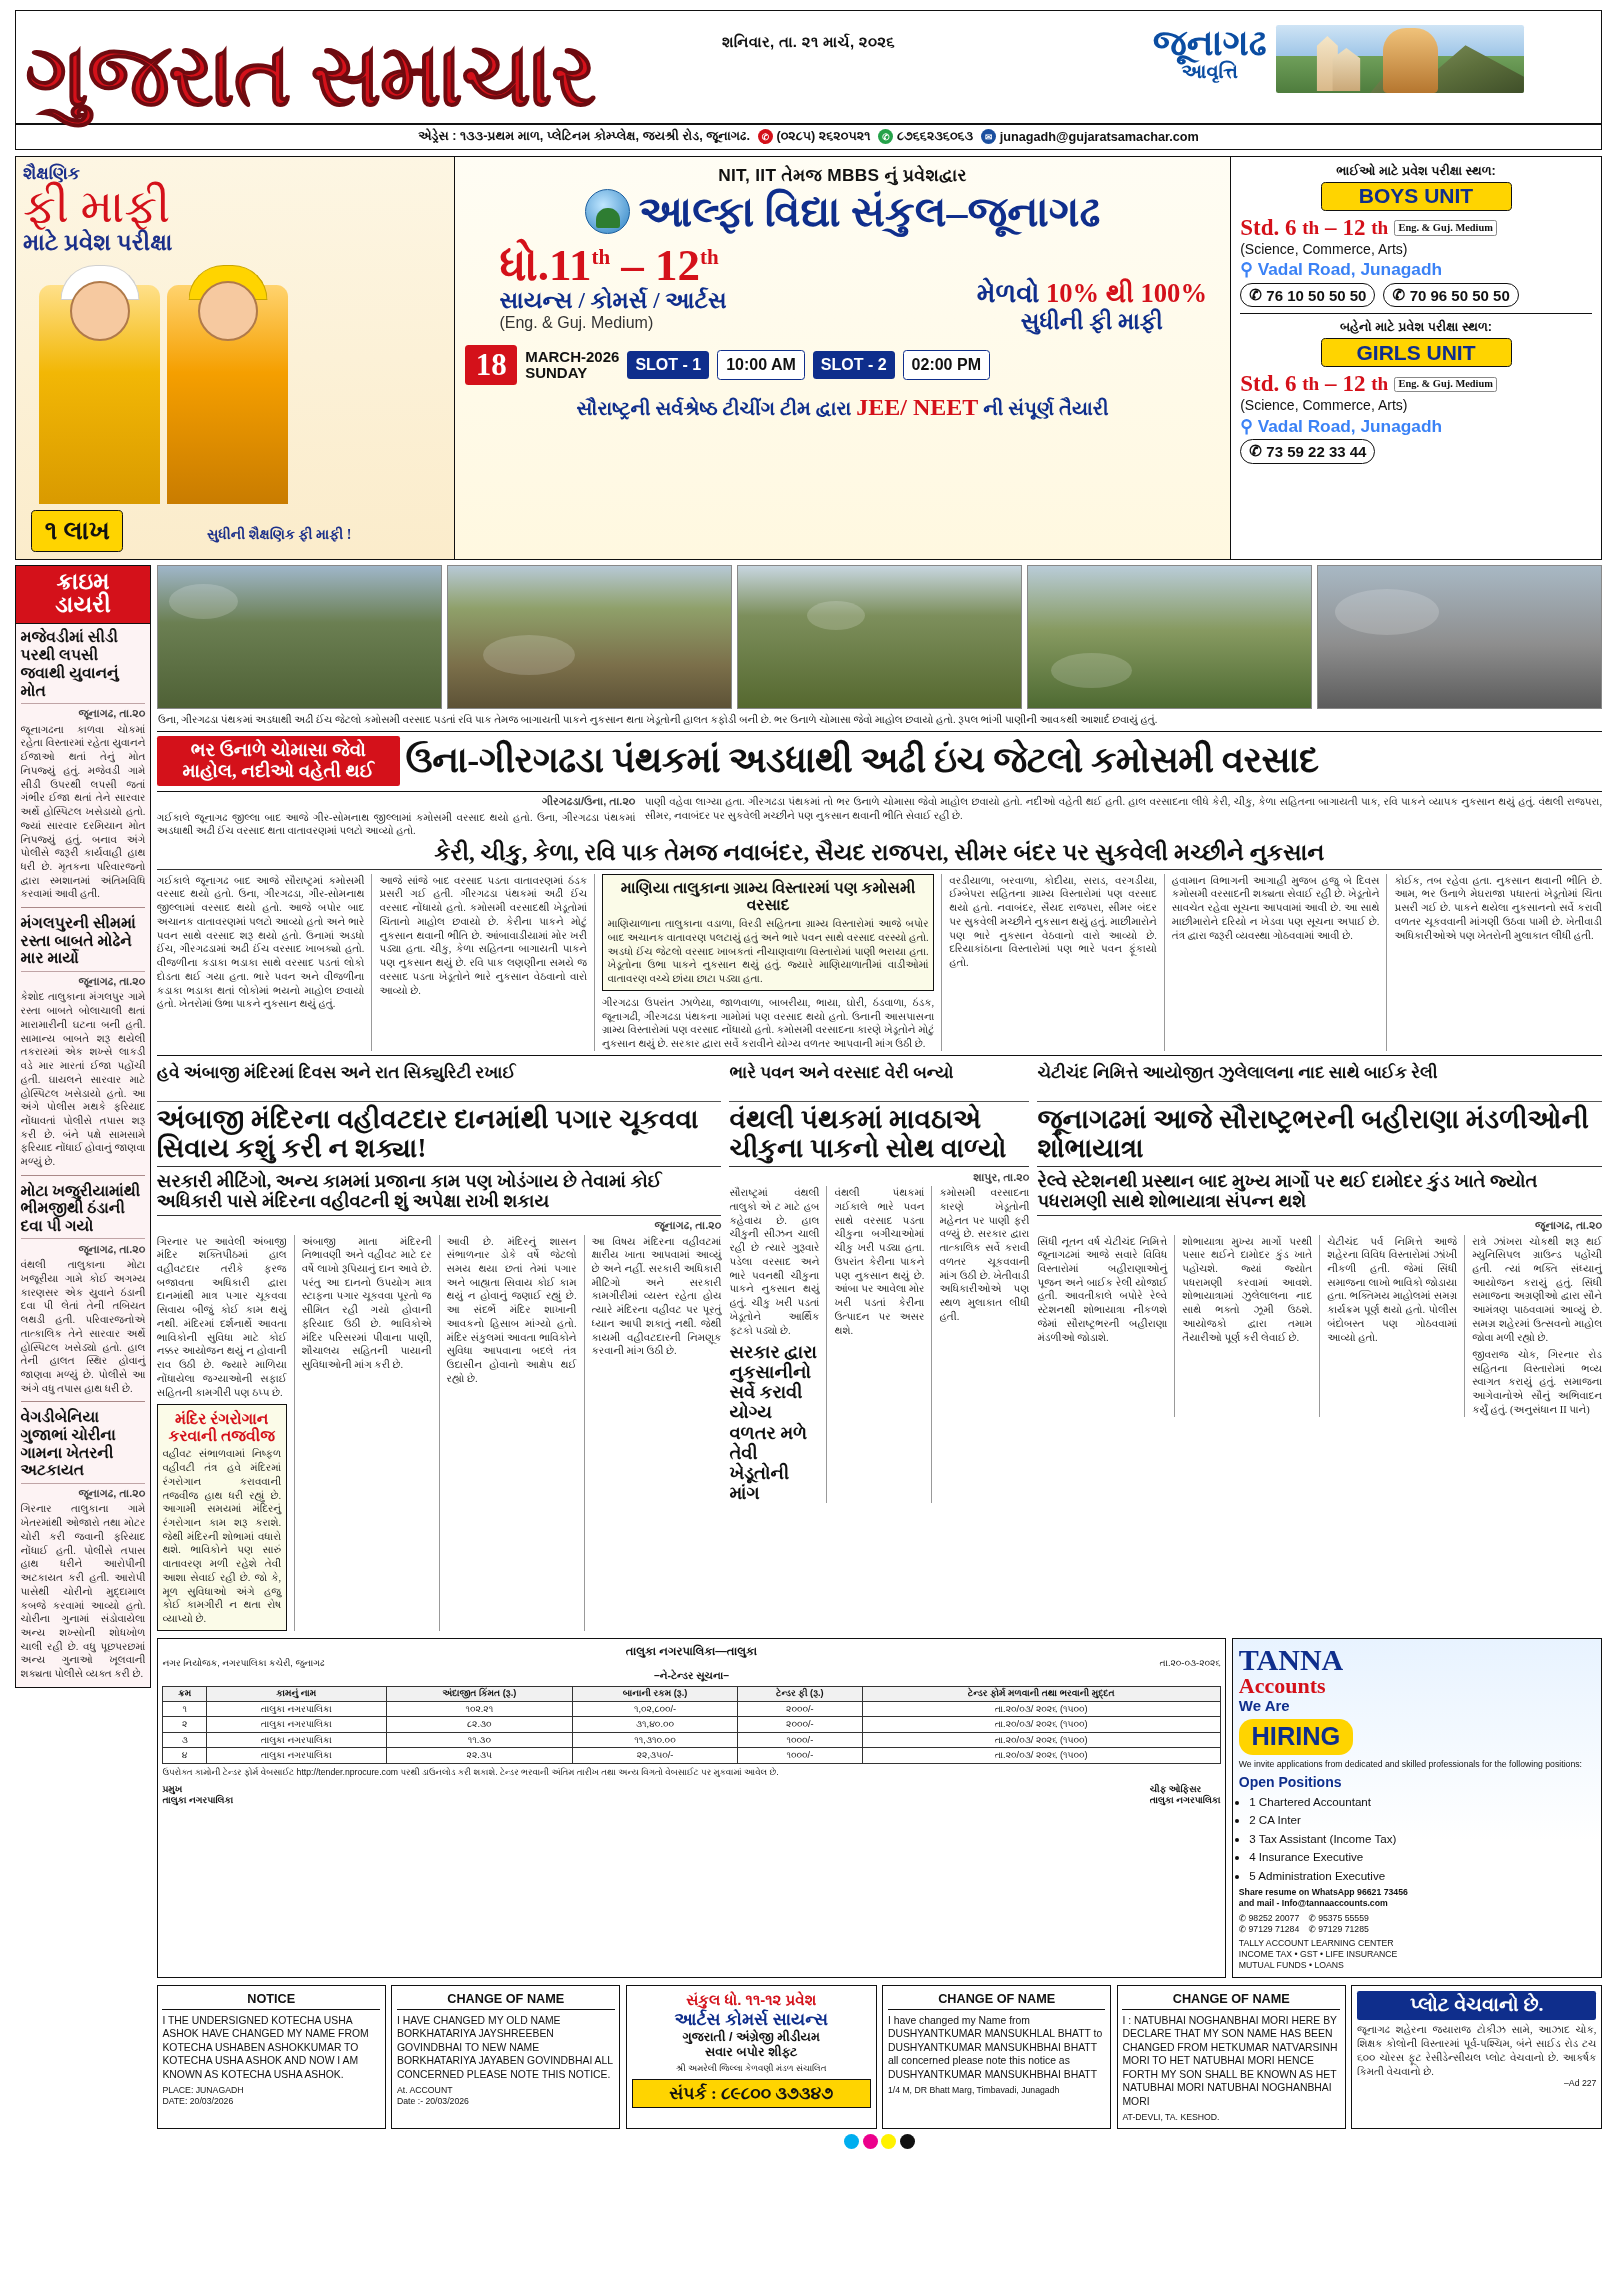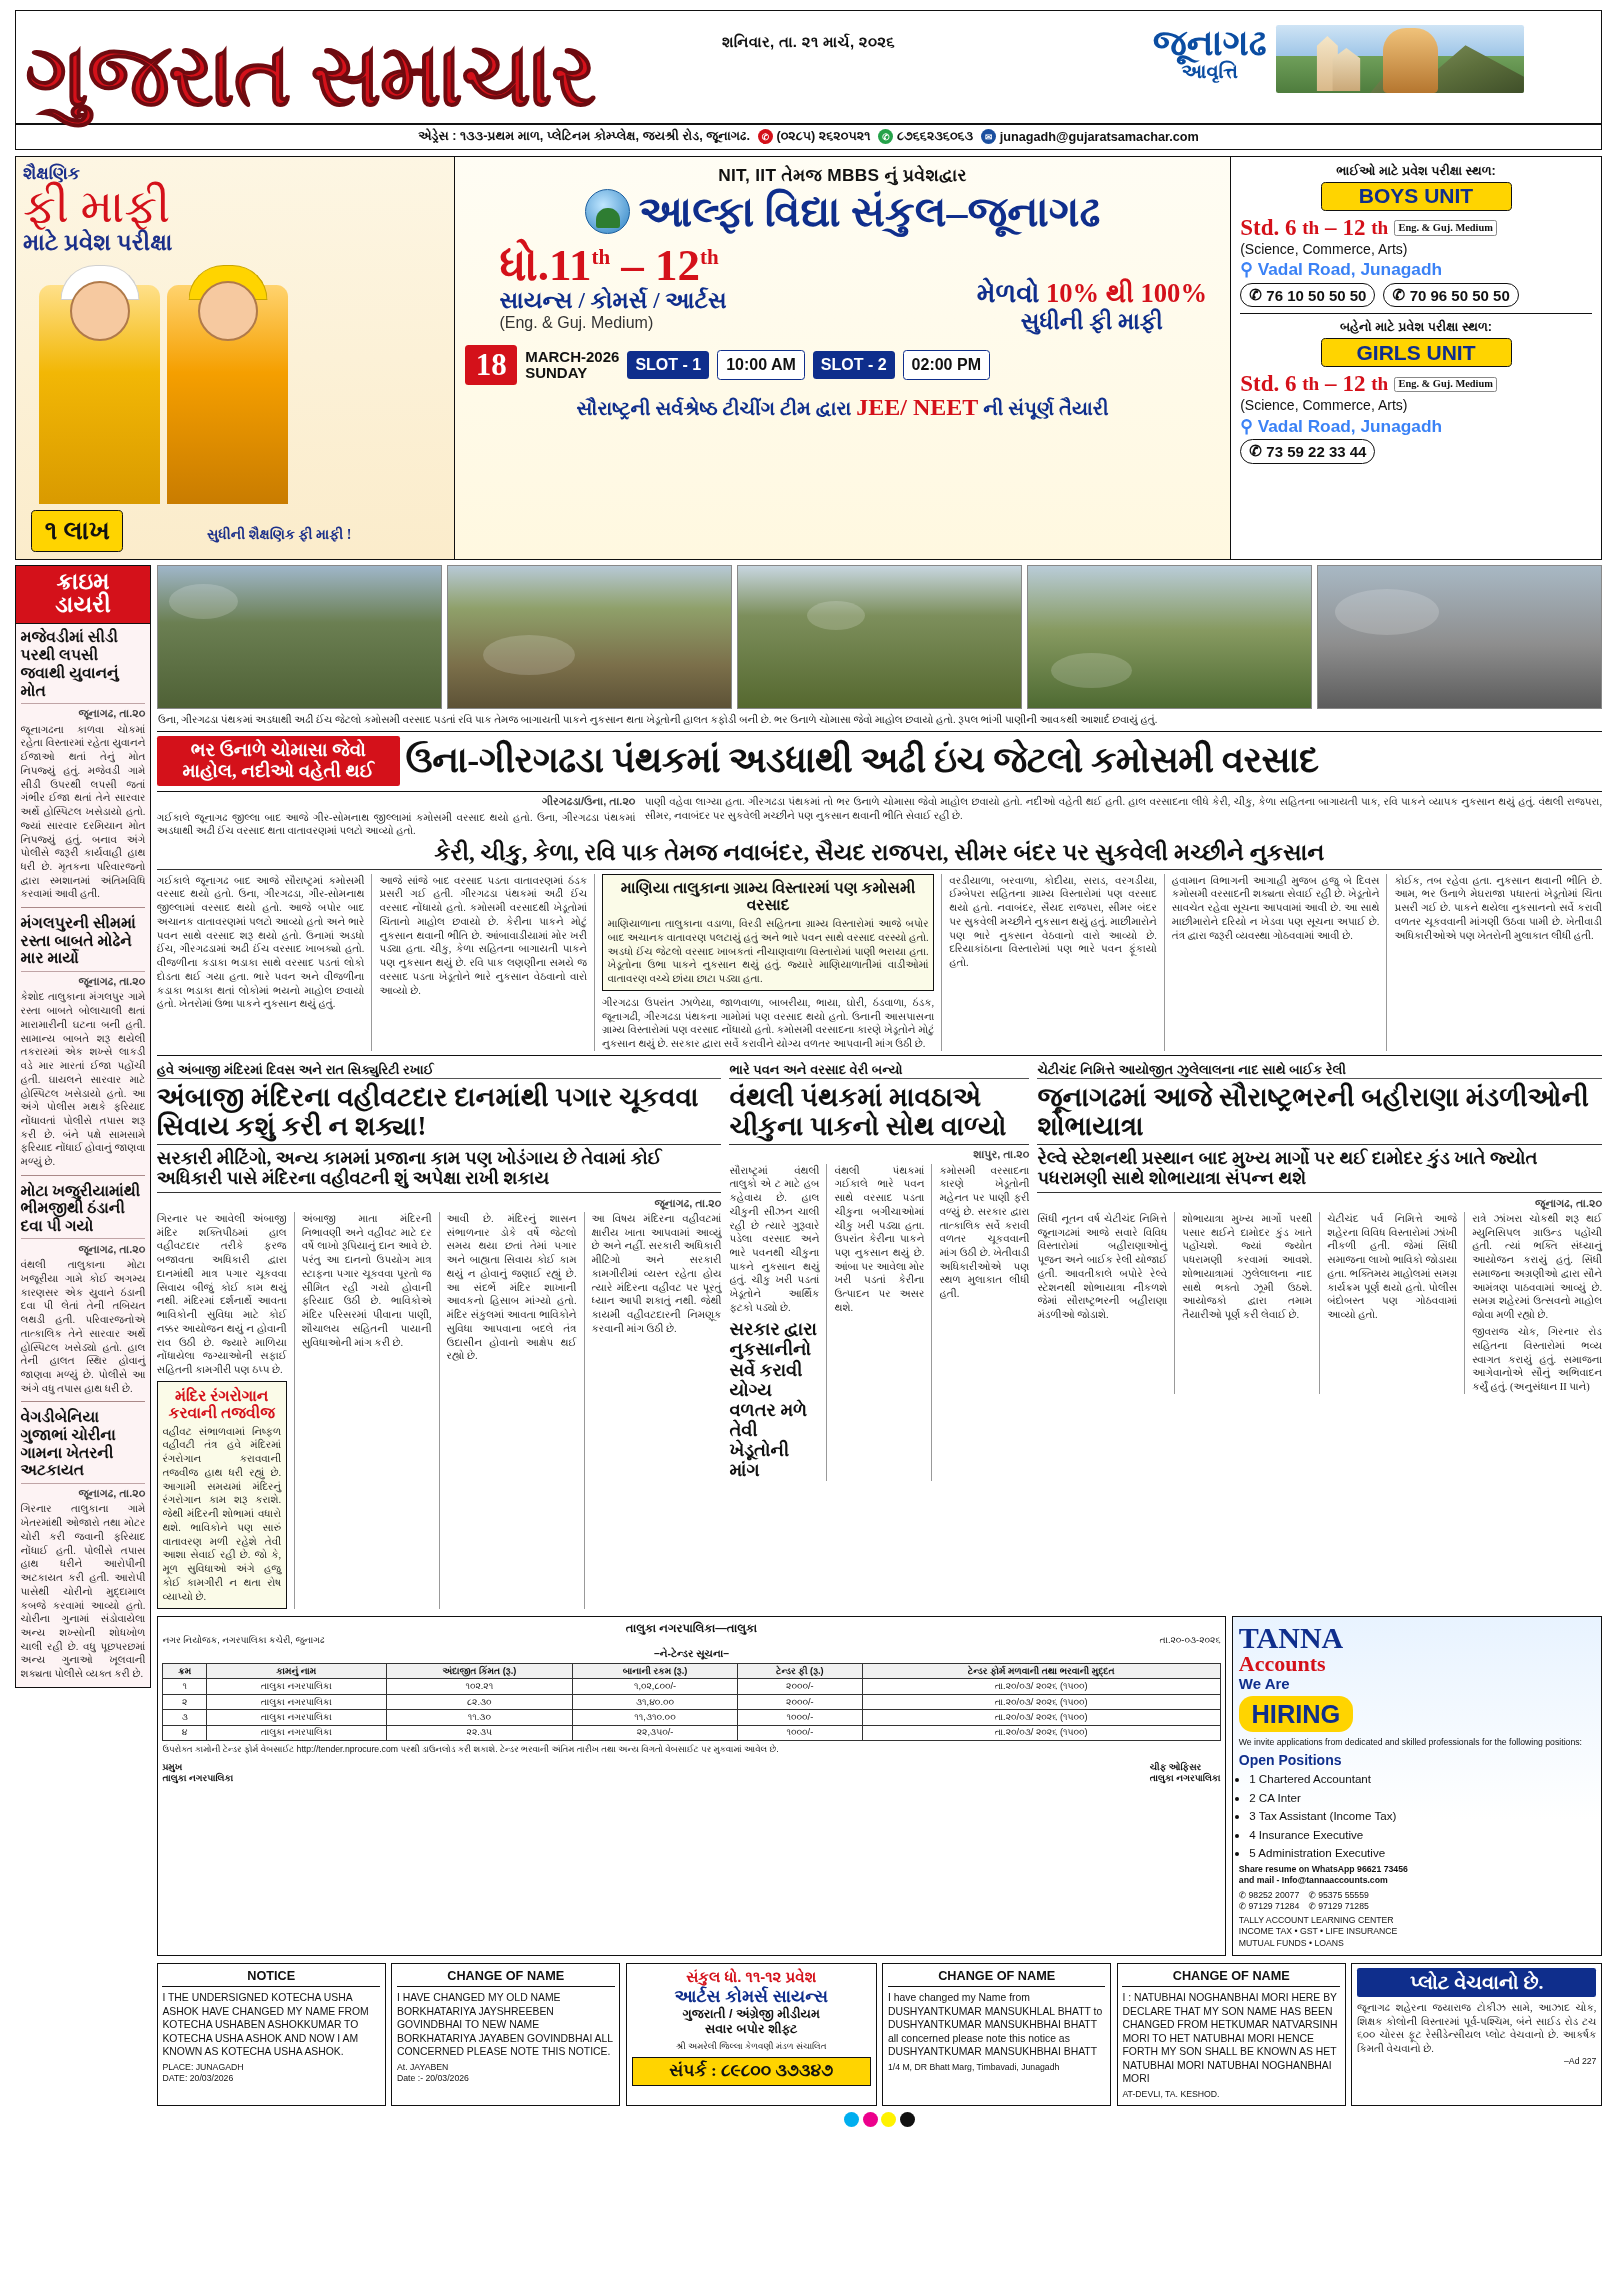--- a/index.html
+++ b/index.html
@@ -369,22 +369,22 @@
 
   .head-med {
     font-family:"Liberation Serif",serif; font-weight:bold;
     font-size: 26.6px; line-height:1.08; color:#111;
   }
   .head-sm {
     font-family:"Liberation Serif",serif; font-weight:bold;
     font-size: 18px; line-height:1.12; color:#111;
   }
   .kicker {
-    font-family:Liberation Sans, sans-serif; font-weight:bold;
-    font-size: 13px; line-height:1.15; color:#111; border-bottom:0.6px solid #555; padding-bottom:0; margin-bottom:3.5px;
+    font-family:Liberation Serif, serif; font-weight:bold;
+    font-size: 17px; line-height:1.15; color:#111; border-bottom:0.6px solid #555; padding-bottom:18px; margin-bottom:3.5px;
   }
 
   
   .bottom { display:flex; gap: 5.8px; margin-top: 7px; align-items: stretch;}
   .notice-box { border: 1.2px solid #111; padding: 4.6px; font-size: 10.4px; line-height:1.3;}
   .notice-h { text-align:center; font-weight:bold; font-size: 12.7px; border-bottom:0.6px solid #111; margin-bottom:3.5px; padding-bottom:1.7px;}
   .bluebar {
     background:#0f2e8c; color:#fff; text-align:center; font-weight:bold; font-size: 19.6px;
     padding: 3.5px; border-radius:2.3px; font-family:"Liberation Serif",serif;
   }
@@ -855,21 +855,21 @@
         <div class="notice-box" style="flex:1 1 0;">
           <div class="notice-h">NOTICE</div>
           <div>I THE UNDERSIGNED KOTECHA USHA ASHOK HAVE CHANGED MY NAME FROM KOTECHA USHABEN ASHOKKUMAR TO KOTECHA USHA ASHOK AND NOW I AM KNOWN AS KOTECHA USHA ASHOK.</div>
           <div class="tiny" style="margin-top:3.5px;">PLACE: JUNAGADH</div>
           <div class="tiny">DATE: 20/03/2026</div>
         </div>
 
         <div class="notice-box" style="flex:1 1 0;">
           <div class="notice-h">CHANGE OF NAME</div>
           <div>I HAVE CHANGED MY OLD NAME BORKHATARIYA JAYSHREEBEN GOVINDBHAI TO NEW NAME BORKHATARIYA JAYABEN GOVINDBHAI ALL CONCERNED PLEASE NOTE THIS NOTICE.</div>
-          <div class="tiny" style="margin-top:3.5px;">At. JAYABEN</div>
+          <div class="tiny" style="margin-top:3.5px;">At. ACCOUNT</div>
           <div class="tiny">Date :- 20/03/2026</div>
         </div>
 
         <div style="flex:1.1 1 0; border:1.2px solid #111; padding:4.6px; text-align:center;">
           <div class="bold" style="font-size:15px; color:#d4111a;">સંકુલ ધો. ૧૧-૧૨ પ્રવેશ</div>
           <div class="bold" style="font-size:17.3px; color:#0f2e8c;">આર્ટસ કોમર્સ સાયન્સ</div>
           <div class="bold" style="font-size:12.7px;">ગુજરાતી / અંગ્રેજી મીડીયમ</div>
           <div class="bold" style="font-size:12.7px;">સવાર બપોર શીફ્ટ</div>
           <div class="tiny" style="margin-top:3.5px;">શ્રી અમરેલી જિલ્લા કેળવણી મંડળ સંચાલિત</div>
           <div class="yellowbar" style="margin-top:4.6px;">

